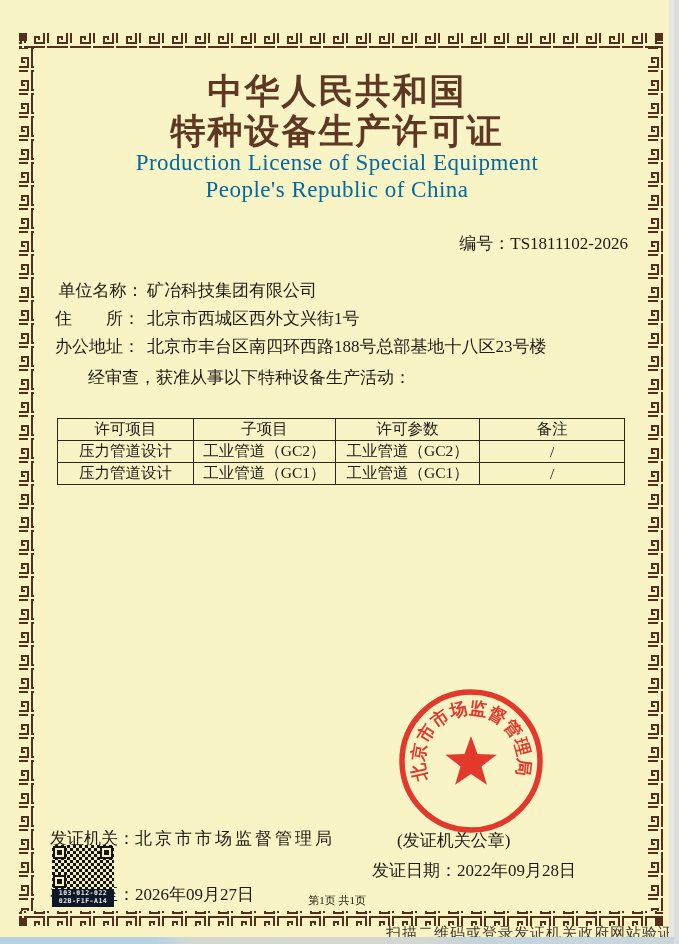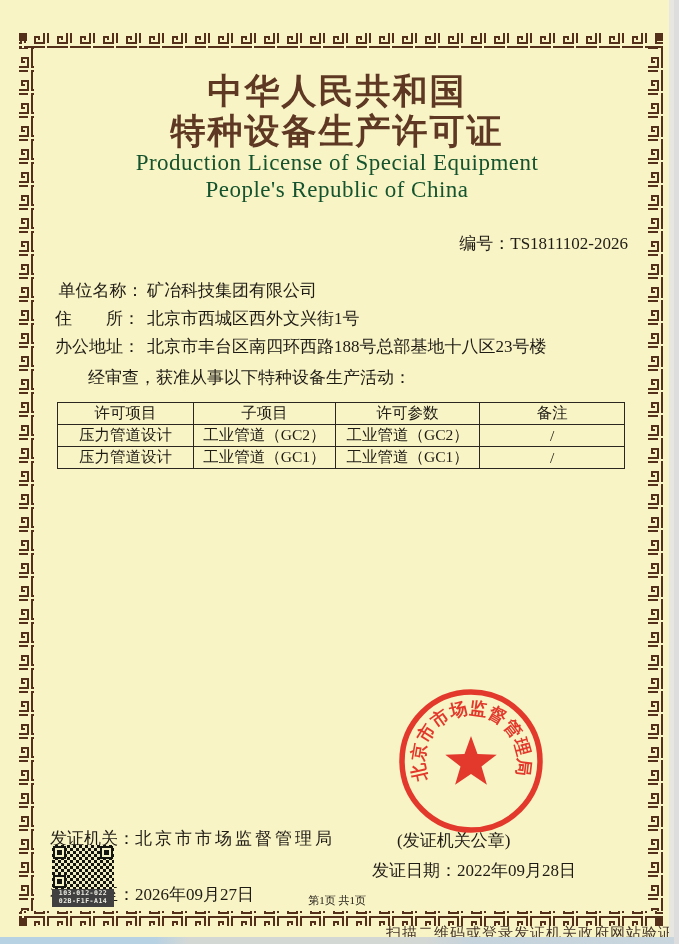--- a/index.html
+++ b/index.html
@@ -4,47 +4,47 @@
 <style>
   html,body{margin:0;padding:0;background:#ddd;}
   .page{
     position:relative; width:674px; height:944px;
     background:#f8f4c5; overflow:hidden;
     font-family:"Liberation Serif", serif; color:#1f1b15;
   }
   .abs{position:absolute;}
   .center{left:0;right:0;text-align:center;}
   .title-cn{font-size:35px;font-weight:bold;color:#5e3823;letter-spacing:2px;}
-  .title-en{font-size:23px;color:#14532d;letter-spacing:0.5px;}
+  .title-en{font-size:23px;color:#0369a1;letter-spacing:0.5px;}
   .lic-no{top:232px;right:46px;font-size:17px;}
   .info-line{left:55px;font-size:17px;white-space:nowrap;}
   .info-label{display:inline-block;width:92px;}
   .permit-table{
-    position:absolute;left:57px;top:402px;width:568px;
+    position:absolute;left:57px;top:418px;width:568px;
     border-collapse:collapse;font-size:15.5px;table-layout:fixed;
   }
   .permit-table th,.permit-table td{
     border:1.5px solid #2b2620;height:20px;padding:0 2px;
     text-align:center;font-weight:normal;white-space:nowrap;overflow:hidden;
   }
   .footer-line{font-size:17px;white-space:nowrap;margin-top:48px;}
   .auth-value{letter-spacing:3px;}
   .qr-block{left:52px;top:845px;width:62px;}
   .qr-modules{
     position:relative;width:62px;height:44px;
     background:repeating-conic-gradient(#141410 0 25%, #efecc2 0 50%);
     background-size:6px 6px;
   }
   .finder{position:absolute;width:13px;height:13px;background:#141410;
     display:flex;align-items:center;justify-content:center;}
   .finder .w{width:9px;height:9px;background:#f3f0c6;
     display:flex;align-items:center;justify-content:center;}
   .finder .b{width:5px;height:5px;background:#141410;}
   .qr-labels{
-    background:#404040;color:#efefe6;text-align:center;
+    background:#0f172a;color:#efefe6;text-align:center;
     font-family:"DejaVu Sans Mono", monospace;font-size:6.5px;
     line-height:7.5px;letter-spacing:0.5px;padding:1px 0 2px 0;font-weight:bold;
   }
   .page-info{top:893px;font-size:11px;}
   .verify-note{top:924px;font-size:15px;color:#45352a;letter-spacing:1px;text-align:right;}
   .edge-right{top:0;bottom:0;right:0;width:5px;background:#e7e6e0;}
   .edge-bottom{left:0;right:0;bottom:0;height:7px;
     background:linear-gradient(90deg,#b7d2e3 0%,#b7d2e3 23%,#d4d8d5 28%,#d4d8d5 63%,#c5d3dc 70%,#c9d6de 100%);}
   svg{display:block;}
 </style>

